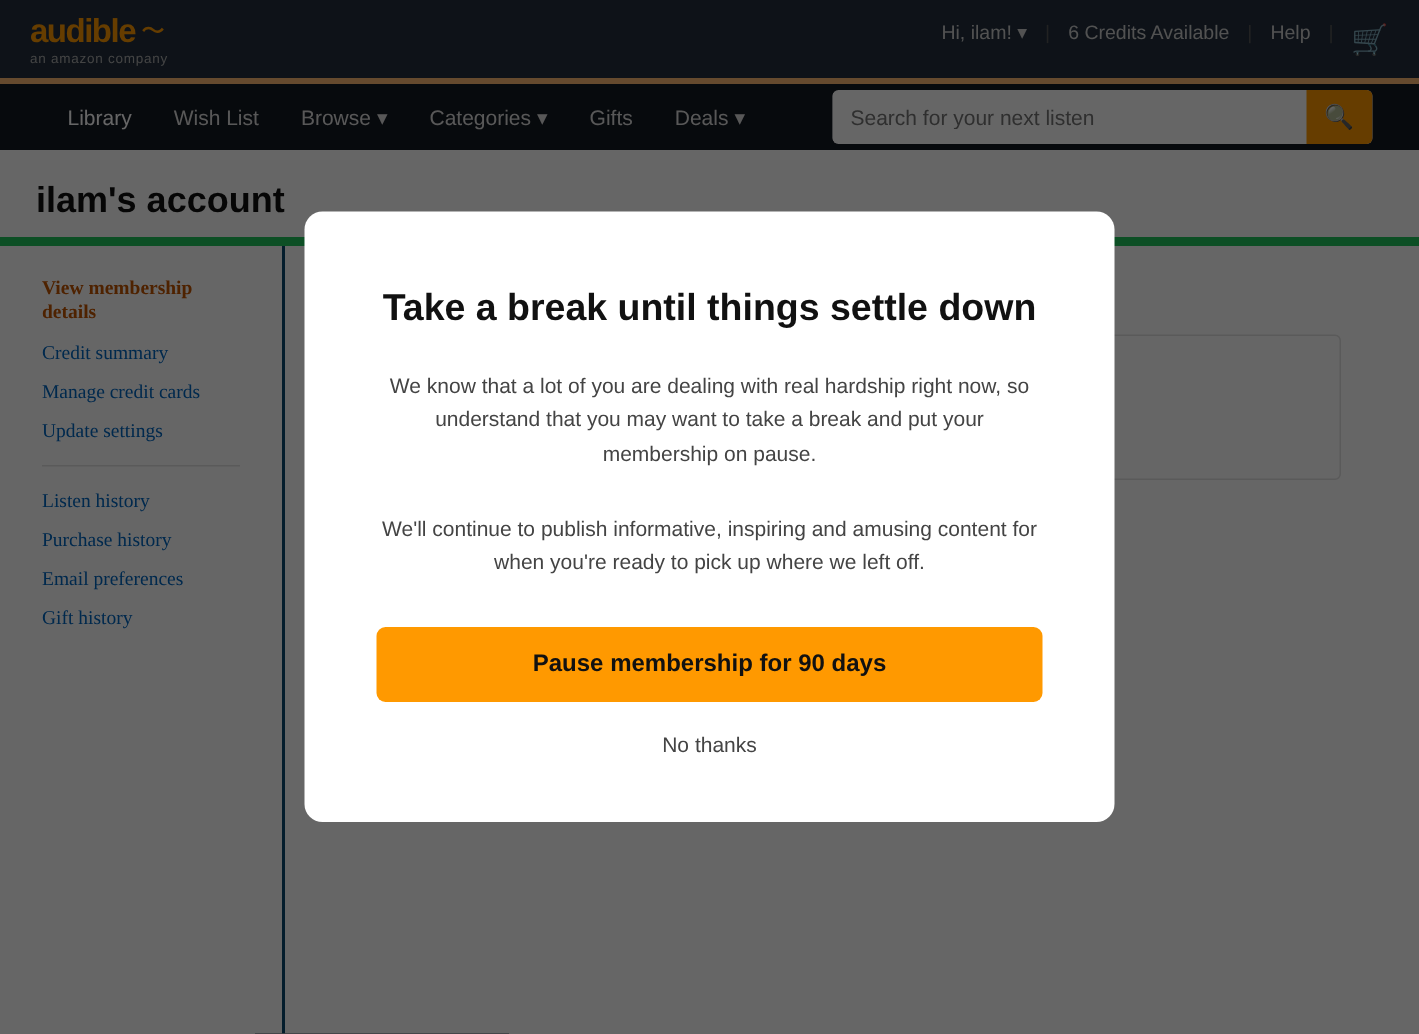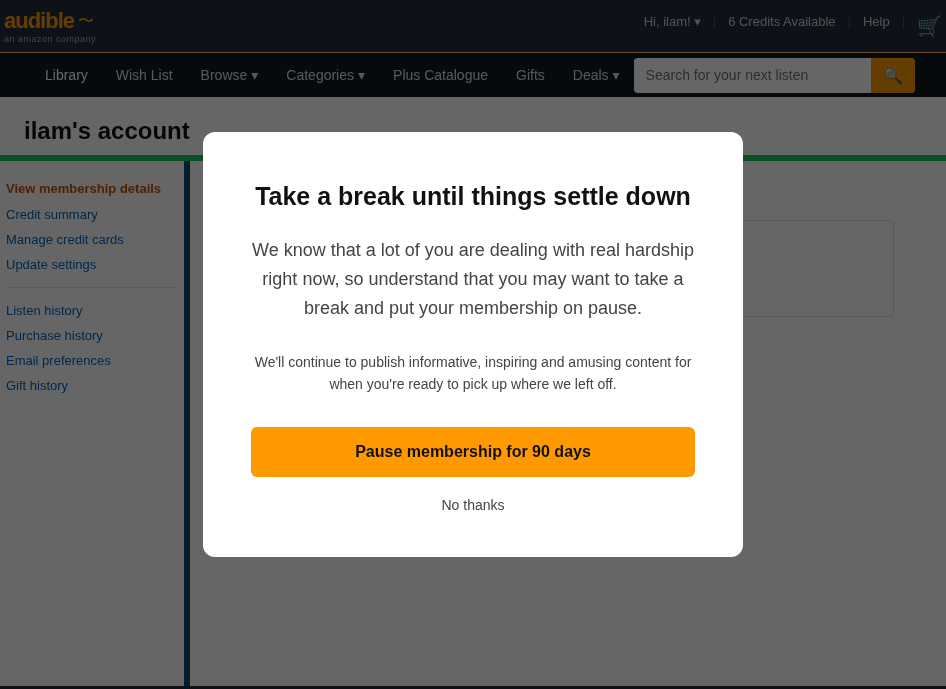--- a/index.html
+++ b/index.html
@@ -4,22 +4,22 @@
   <style>
     * { margin: 0; padding: 0; box-sizing: border-box; }
     body { font-family: Arial, sans-serif; background: #232f3e; width: 946px; min-height: 689px; position: relative; overflow: hidden; }
 
     
     .header {
       background: #232f3e;
       display: flex;
       align-items: center;
       justify-content: space-between;
-      padding: 8px 4px;
-      border-bottom: 1px solid #fdba74;
+      padding: 8px 20px;
+      border-bottom: 4px solid #fdba74;
     }
     .logo-area {
       display: flex;
       align-items: center;
     }
     .header-right {
       display: flex;
       align-items: flex-start;
       gap: 12px;
       color: #ccc;
@@ -96,23 +96,24 @@
       color: #111;
     }
     .content-area {
       display: flex;
       flex: 1;
     }
 
     
     .sidebar {
       width: 190px;
-      padding: 20px 6px;
-      border-right: 6px solid #0c4a6e;
+      padding: 20px 28px;
+      border-right: 2px solid #0c4a6e;
       flex-shrink: 0;
+      font-family: Liberation Serif, serif;
     }
     .sidebar-section-title {
       font-size: 13px;
       font-weight: bold;
       color: #c45500;
       margin-bottom: 6px;
       cursor: pointer;
     }
     .sidebar-item {
       font-size: 13px;
@@ -209,21 +210,21 @@
       z-index: 101;
     }
     .modal-title {
       font-size: 25px;
       font-weight: bold;
       color: #111;
       margin-bottom: 24px;
       line-height: 1.3;
     }
     .modal-body {
-      font-size: 18px;
+      font-size: 14px;
       color: #444;
       line-height: 1.6;
       margin-bottom: 28px;
     }
     .modal-body-2 {
       font-size: 14px;
       color: #444;
       line-height: 1.6;
       margin-bottom: 32px;
     }
@@ -290,21 +291,20 @@
     <span class="header-divider">|</span>
     <span class="cart-icon">🛒</span>
   </div>
 </div>
 
 <div class="navbar">
   <a class="nav-item active" href="#">Library</a>
   <a class="nav-item" href="#">Wish List</a>
   <a class="nav-item" href="#">Browse <span>▾</span></a>
   <a class="nav-item" href="#">Categories <span>▾</span></a>
-  <a class="nav-item" href="#">Plus Catalogue</a>
   <a class="nav-item" href="#">Gifts</a>
   <a class="nav-item" href="#">Deals <span>▾</span></a>
   <div class="search-bar">
     <input type="text" placeholder="Search for your next listen" style="">
     <button>🔍</button>
   </div>
 </div>
 
 <div class="main-content">
   <div class="page-header">

